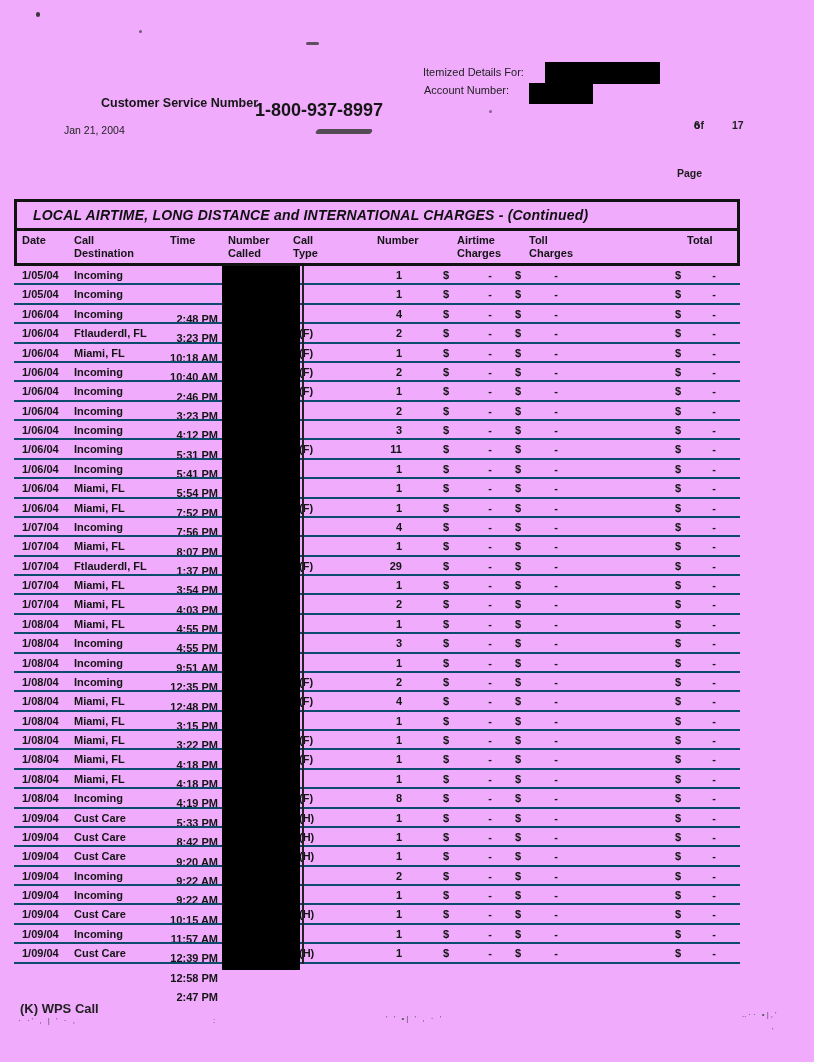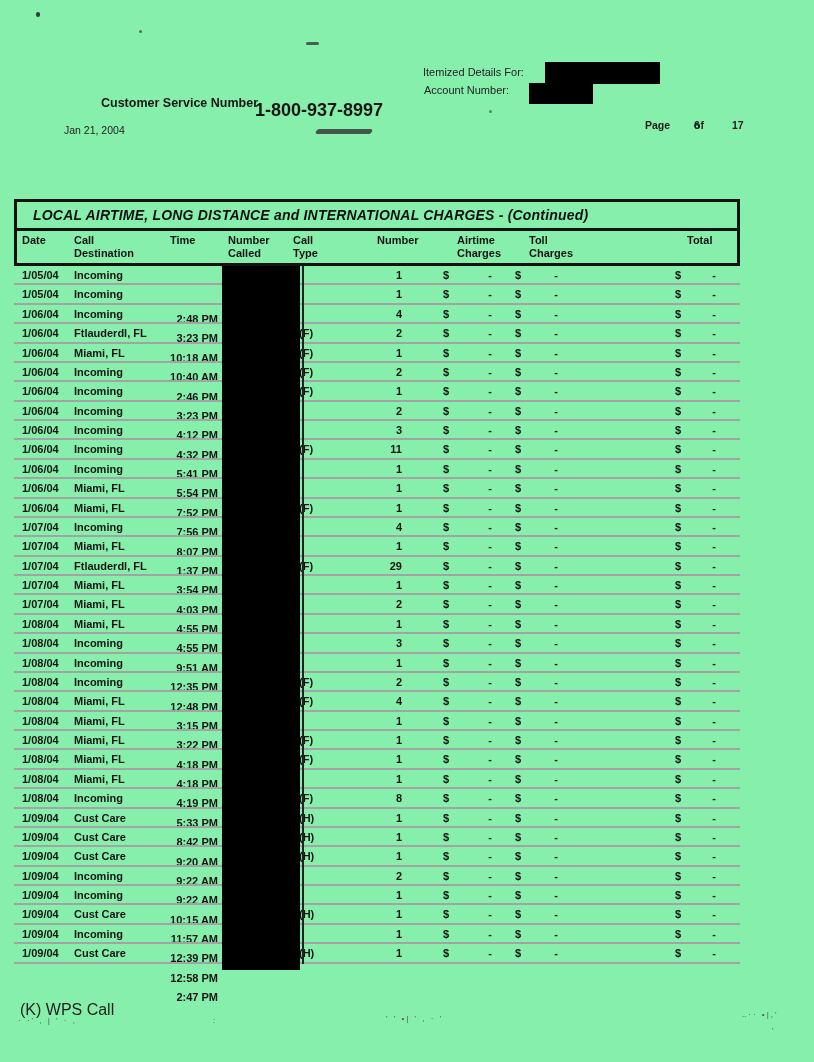--- a/index.html
+++ b/index.html
@@ -1,59 +1,59 @@
 <!DOCTYPE html>
 <html><head>
 <meta charset="utf-8">
 <style>
   html,body{margin:0;padding:0;background:#e8e8e8;}
   .page{
-    position:relative;width:814px;height:1062px;background:#86efac;
+    position:relative;width:814px;height:1062px;background:#f0abfc;
     font-family:"Liberation Sans",sans-serif;color:#1a1a1a;overflow:hidden;
     margin:0 auto;
   }
   
   .hdr-label{position:absolute;font-size:11px;color:#222;}
   .itemized-label{left:423px;top:66px;}
   .account-label{left:424px;top:84px;}
   .redact{position:absolute;background:#000;}
   .redact-name{left:545px;top:62px;width:115px;height:22px;}
   .redact-acct{left:529px;top:83px;width:64px;height:21px;}
   .cs-label{position:absolute;left:64px;top:96px;font-size:12.5px;font-weight:bold;color:#161616;margin-left:37px;}
   .cs-number{position:absolute;left:255px;top:100px;font-size:18px;font-weight:bold;color:#161616;}
   .stmt-date{position:absolute;left:64px;top:124px;font-size:10.5px;color:#222;}
   .page-info{position:absolute;top:119px;font-size:10.5px;font-weight:bold;color:#1c1c1c;}
-  .pi-page{left:645px;}.pi-num{left:694px;}.pi-of{left:694px;}.pi-count{left:732px;}
+  .pi-page{left:677px;margin-top:48px;}.pi-num{left:694px;}.pi-of{left:694px;}.pi-count{left:732px;}
   
   .bill-table{position:absolute;left:14px;top:199px;width:726px;}
   .head-box{border:3px solid #121212;box-sizing:border-box;width:726px;}
   .title-row{height:26px;line-height:26px;font-style:italic;font-weight:bold;
     font-size:14px;letter-spacing:.2px;padding-left:16px;border-bottom:3px solid #121212;
     white-space:nowrap;color:#101010;}
   .cols-row{position:relative;height:32px;font-weight:bold;font-size:11px;color:#141414;}
   .hc{position:absolute;top:3px;line-height:13px;white-space:pre;}
   .hc1{left:5px}.hc2{left:57px}.hc3{left:153px}.hc4{left:211px}.hc5{left:276px}
   .hc6{left:360px}.hc7{left:440px}.hc8{left:512px}.hc9{left:670px}
   .tbody{position:relative;width:726px;}
-  .row{position:relative;height:19.39px;box-sizing:border-box;border-bottom:2px solid #a3a3a3;
+  .row{position:relative;height:19.39px;box-sizing:border-box;border-bottom:2px solid #0c4a6e;
     font-weight:bold;font-size:11px;color:#141414;}
   .row span{position:absolute;line-height:17px;top:1px;white-space:nowrap;}
   .r-date{left:8px;}
   .r-dest{left:60px;}
   .r-time{left:120px;width:84px;text-align:right;margin-top:44px;}
   .r-type{left:285px;}
   .r-min{left:330px;width:58px;text-align:right;}
   .r-cur.a{left:429px;}  .r-val.a{left:446px;width:32px;text-align:right;}
   .r-cur.t{left:501px;}  .r-val.t{left:516px;width:28px;text-align:right;}
   .r-cur.tot{left:661px;}.r-val.tot{left:674px;width:28px;text-align:right;}
   .redact-column{position:absolute;left:208px;top:67px;width:78px;height:704px;background:#000;}
   .body-vline{position:absolute;left:288px;top:67px;width:2px;background:#222;}
   
   .legend{position:absolute;left:20px;top:973px;font-size:10.5px;color:#1f1f1f;}
-  .wps-note{position:absolute;left:20px;top:1001px;font-size:16px;color:#1f1f1f;}
+  .wps-note{position:absolute;left:20px;top:1001px;font-size:13px;color:#1f1f1f;font-weight:bold;}
   
   .art{position:absolute;background:#3a3a3a;border-radius:2px;}
   .art.txt{background:none;color:#555;font-size:8px;letter-spacing:2px;white-space:nowrap;}
 </style>
 </head>
 <body>
 
 <div class="page">
 
   <div class="hdr-label itemized-label">Itemized Details For:</div>
@@ -173,21 +173,21 @@
           <span class="r-cur a">$</span>
           <span class="r-val a">-</span>
           <span class="r-cur t">$</span>
           <span class="r-val t">-</span>
           <span class="r-cur tot">$</span>
           <span class="r-val tot">-</span>
         </div>
         <div class="row">
           <span class="r-date">1/06/04</span>
           <span class="r-dest">Incoming</span>
-          <span class="r-time">4:32 PM</span>
+          <span class="r-time">5:31 PM</span>
           <span class="r-type"></span>
           <span class="r-min">2</span>
           <span class="r-cur a">$</span>
           <span class="r-val a">-</span>
           <span class="r-cur t">$</span>
           <span class="r-val t">-</span>
           <span class="r-cur tot">$</span>
           <span class="r-val tot">-</span>
         </div>
         <div class="row">

